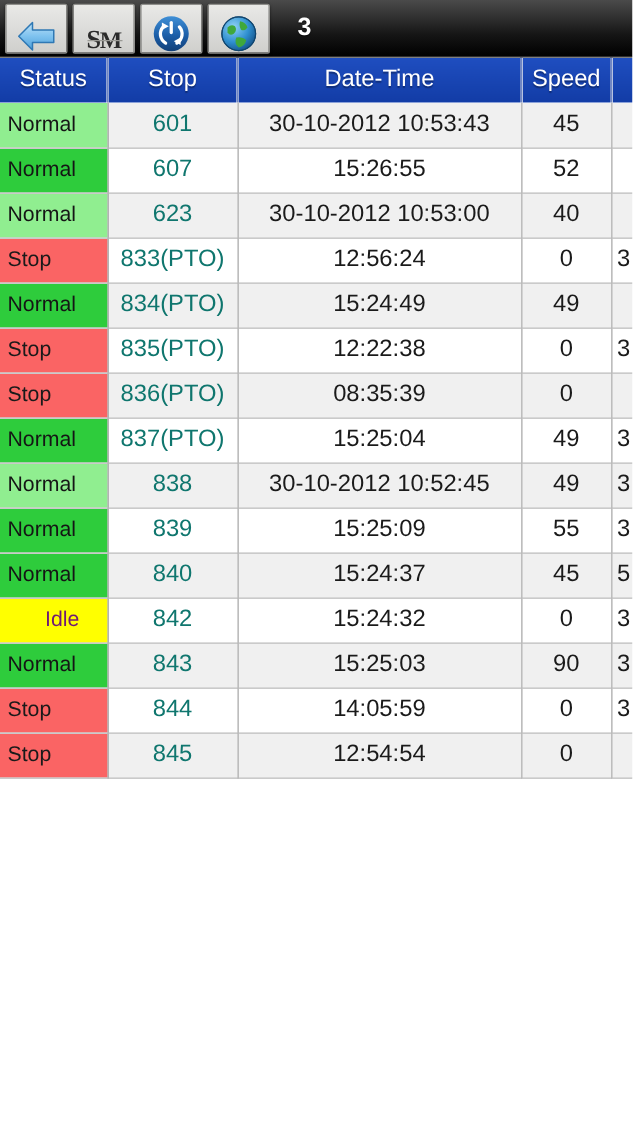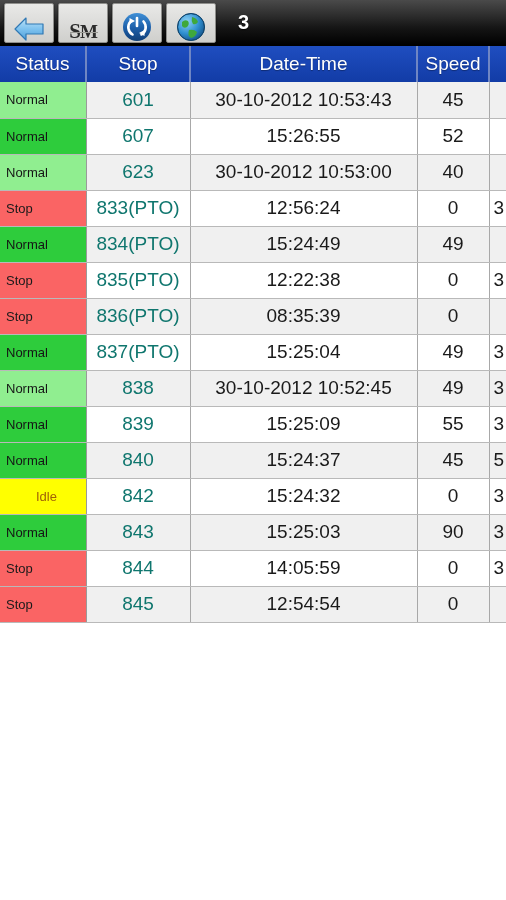--- a/index.html
+++ b/index.html
@@ -108,28 +108,28 @@
   .grid td.extra { border-right: none; text-align: left; padding-left: 4px; }
 
   
   tr.odd  td { background: #f0f0f0; }
   tr.even td { background: #ffffff; }
 
   
   td.status {
     text-align: left;
     padding-left: 6px;
-    font-size: 13px;
+    font-size: 17px;
     color: #151515;
     border-right: 1px solid #9a9a9a;
   }
   td.status.normal-light { background: #90ee90 !important; }
   td.status.normal-dark  { background: #2ecc3c !important; }
   td.status.stop         { background: #fa6464 !important; color: #1a1a1a; }
-  td.status.idle         { background: #ffff00 !important; color: #a16207; padding-left: 36px; }
+  td.status.idle         { background: #ffff00 !important; color: #701a75; padding-left: 36px; }
 
   td.name {
     color: #0f766e;
     text-align: center;
   }
 
   td.dt, td.speed { color: #1a1a1a; }
 </style>
 </head>
 <body>

